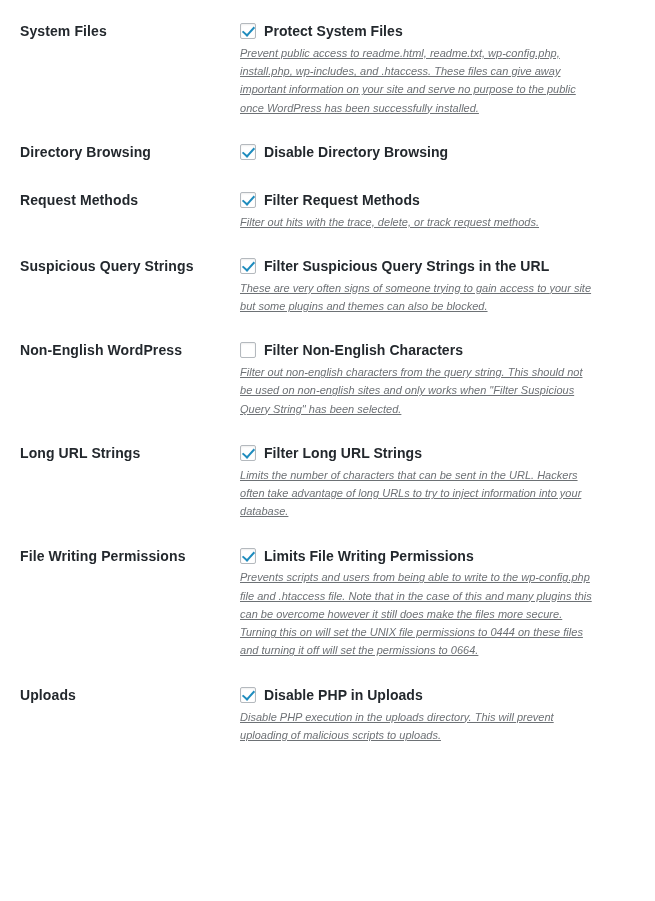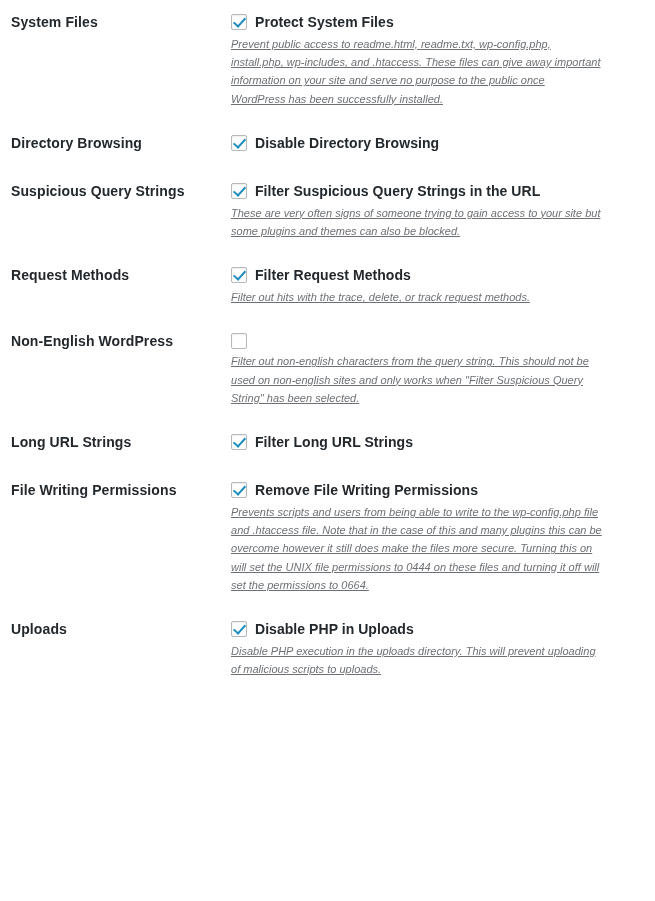--- a/index.html
+++ b/index.html
@@ -12,21 +12,21 @@
   body {
     width: 655px;
     height: 901px;
     font-family: "Liberation Sans", "DejaVu Sans", sans-serif;
     -webkit-font-smoothing: antialiased;
     overflow: hidden;
   }
 
   .settings-form {
     width: 614px;
-    padding: 0;
+    padding: 9px;
   }
 
   .setting-row {
     display: flex;
     align-items: flex-start;
     width: 100%;
   }
 
   .row-label-cell {
     width: 231px;
@@ -123,72 +123,74 @@
       </div>
       <div class="row-field-cell">
         <label class="checkbox-line">
           <span class="cb-box checked"></span>
           <span class="cb-label">Disable Directory Browsing</span>
         </label>
       </div>
     </div>
     <div class="setting-row">
       <div class="row-label-cell">
+        <span class="row-label">Request Methods</span>
+      </div>
+      <div class="row-field-cell">
+        <label class="checkbox-line">
+          <span class="cb-box checked"></span>
+          <span class="cb-label">Filter Request Methods</span>
+        </label>
+        <p class="row-desc">Filter out hits with the trace, delete, or track request methods.</p>
+      </div>
+    </div>
+    <div class="setting-row">
+      <div class="row-label-cell">
         <span class="row-label">Suspicious Query Strings</span>
       </div>
       <div class="row-field-cell">
         <label class="checkbox-line">
           <span class="cb-box checked"></span>
           <span class="cb-label">Filter Suspicious Query Strings in the URL</span>
         </label>
         <p class="row-desc">These are very often signs of someone trying to gain access to your site but some plugins and themes can also be blocked.</p>
       </div>
     </div>
     <div class="setting-row">
       <div class="row-label-cell">
-        <span class="row-label">Request Methods</span>
-      </div>
-      <div class="row-field-cell">
-        <label class="checkbox-line">
-          <span class="cb-box checked"></span>
-          <span class="cb-label">Filter Request Methods</span>
-        </label>
-        <p class="row-desc">Filter out hits with the trace, delete, or track request methods.</p>
-      </div>
-    </div>
-    <div class="setting-row">
-      <div class="row-label-cell">
         <span class="row-label">Non-English WordPress</span>
       </div>
       <div class="row-field-cell">
         <label class="checkbox-line">
           <span class="cb-box"></span>
+          <span class="cb-label">Filter Non-English Characters</span>
         </label>
         <p class="row-desc">Filter out non-english characters from the query string. This should not be used on non-english sites and only works when "Filter Suspicious Query String" has been selected.</p>
       </div>
     </div>
     <div class="setting-row">
       <div class="row-label-cell">
         <span class="row-label">Long URL Strings</span>
       </div>
       <div class="row-field-cell">
         <label class="checkbox-line">
           <span class="cb-box checked"></span>
           <span class="cb-label">Filter Long URL Strings</span>
         </label>
+        <p class="row-desc">Limits the number of characters that can be sent in the URL. Hackers often take advantage of long URLs to try to inject information into your database.</p>
       </div>
     </div>
     <div class="setting-row">
       <div class="row-label-cell">
         <span class="row-label">File Writing Permissions</span>
       </div>
       <div class="row-field-cell">
         <label class="checkbox-line">
           <span class="cb-box checked"></span>
-          <span class="cb-label">Remove File Writing Permissions</span>
+          <span class="cb-label">Limits File Writing Permissions</span>
         </label>
         <p class="row-desc">Prevents scripts and users from being able to write to the wp-config.php file and .htaccess file. Note that in the case of this and many plugins this can be overcome however it still does make the files more secure. Turning this on will set the UNIX file permissions to 0444 on these files and turning it off will set the permissions to 0664.</p>
       </div>
     </div>
     <div class="setting-row">
       <div class="row-label-cell">
         <span class="row-label">Uploads</span>
       </div>
       <div class="row-field-cell">
         <label class="checkbox-line">

